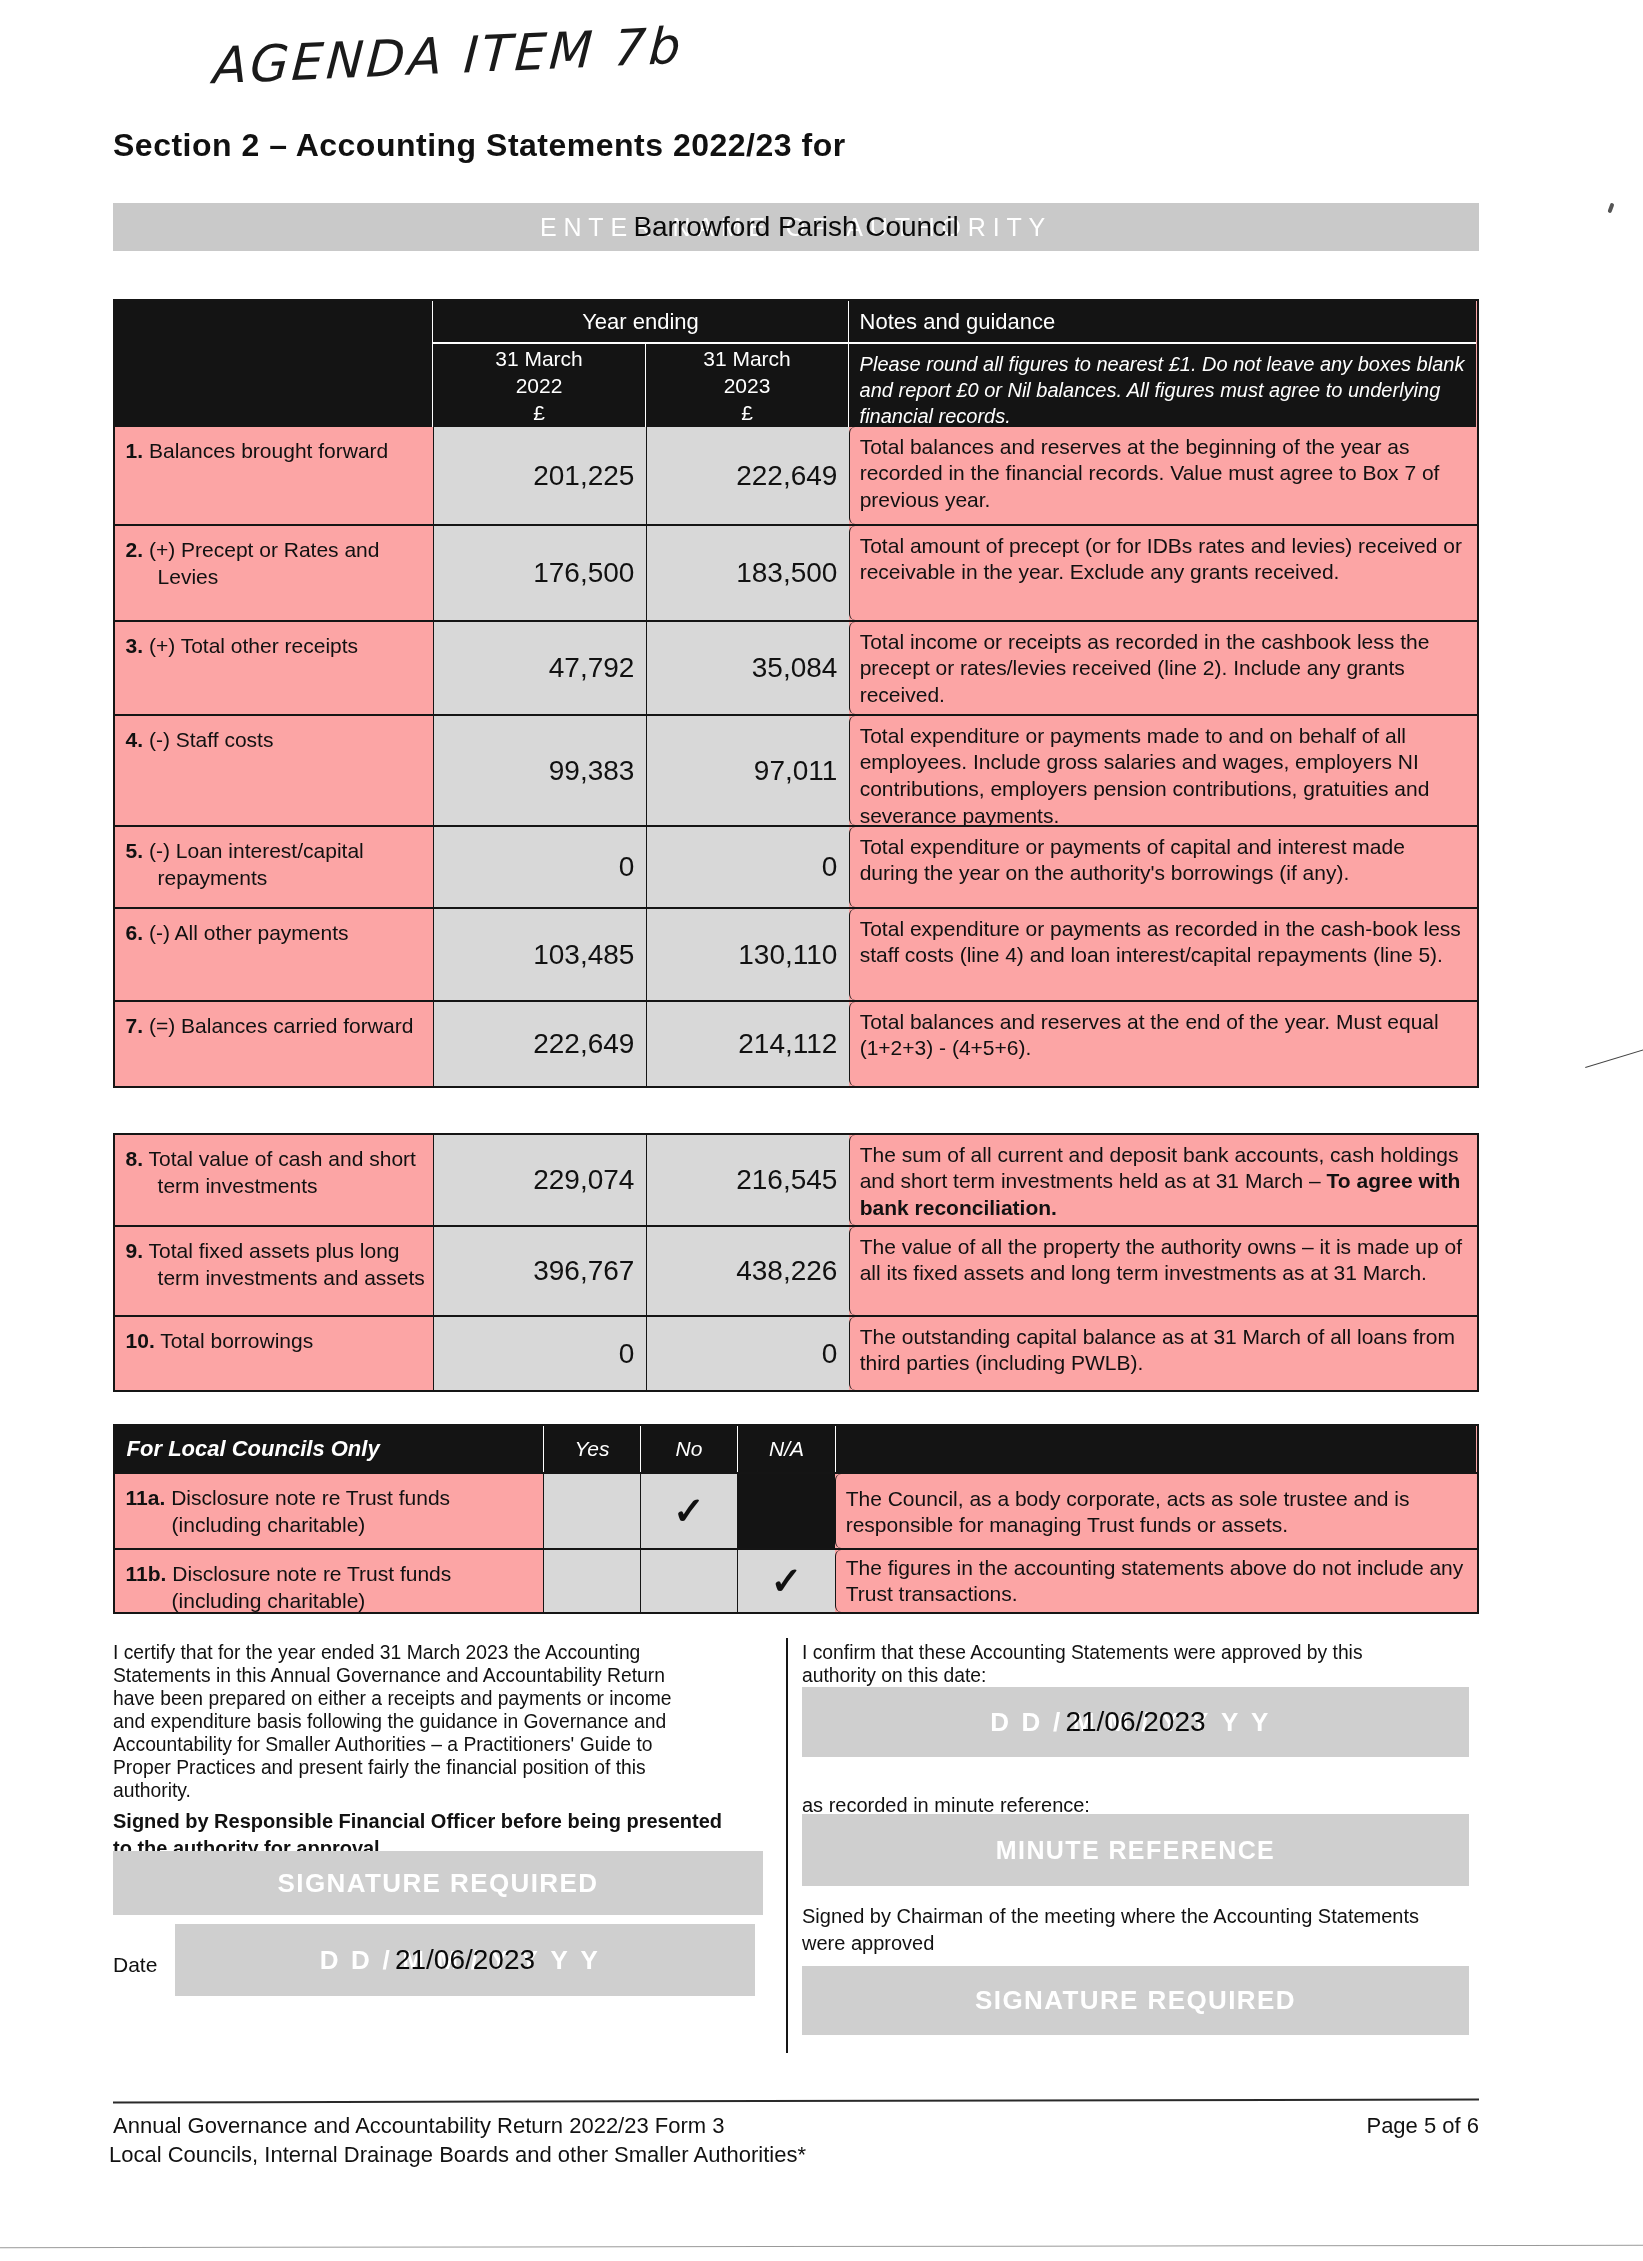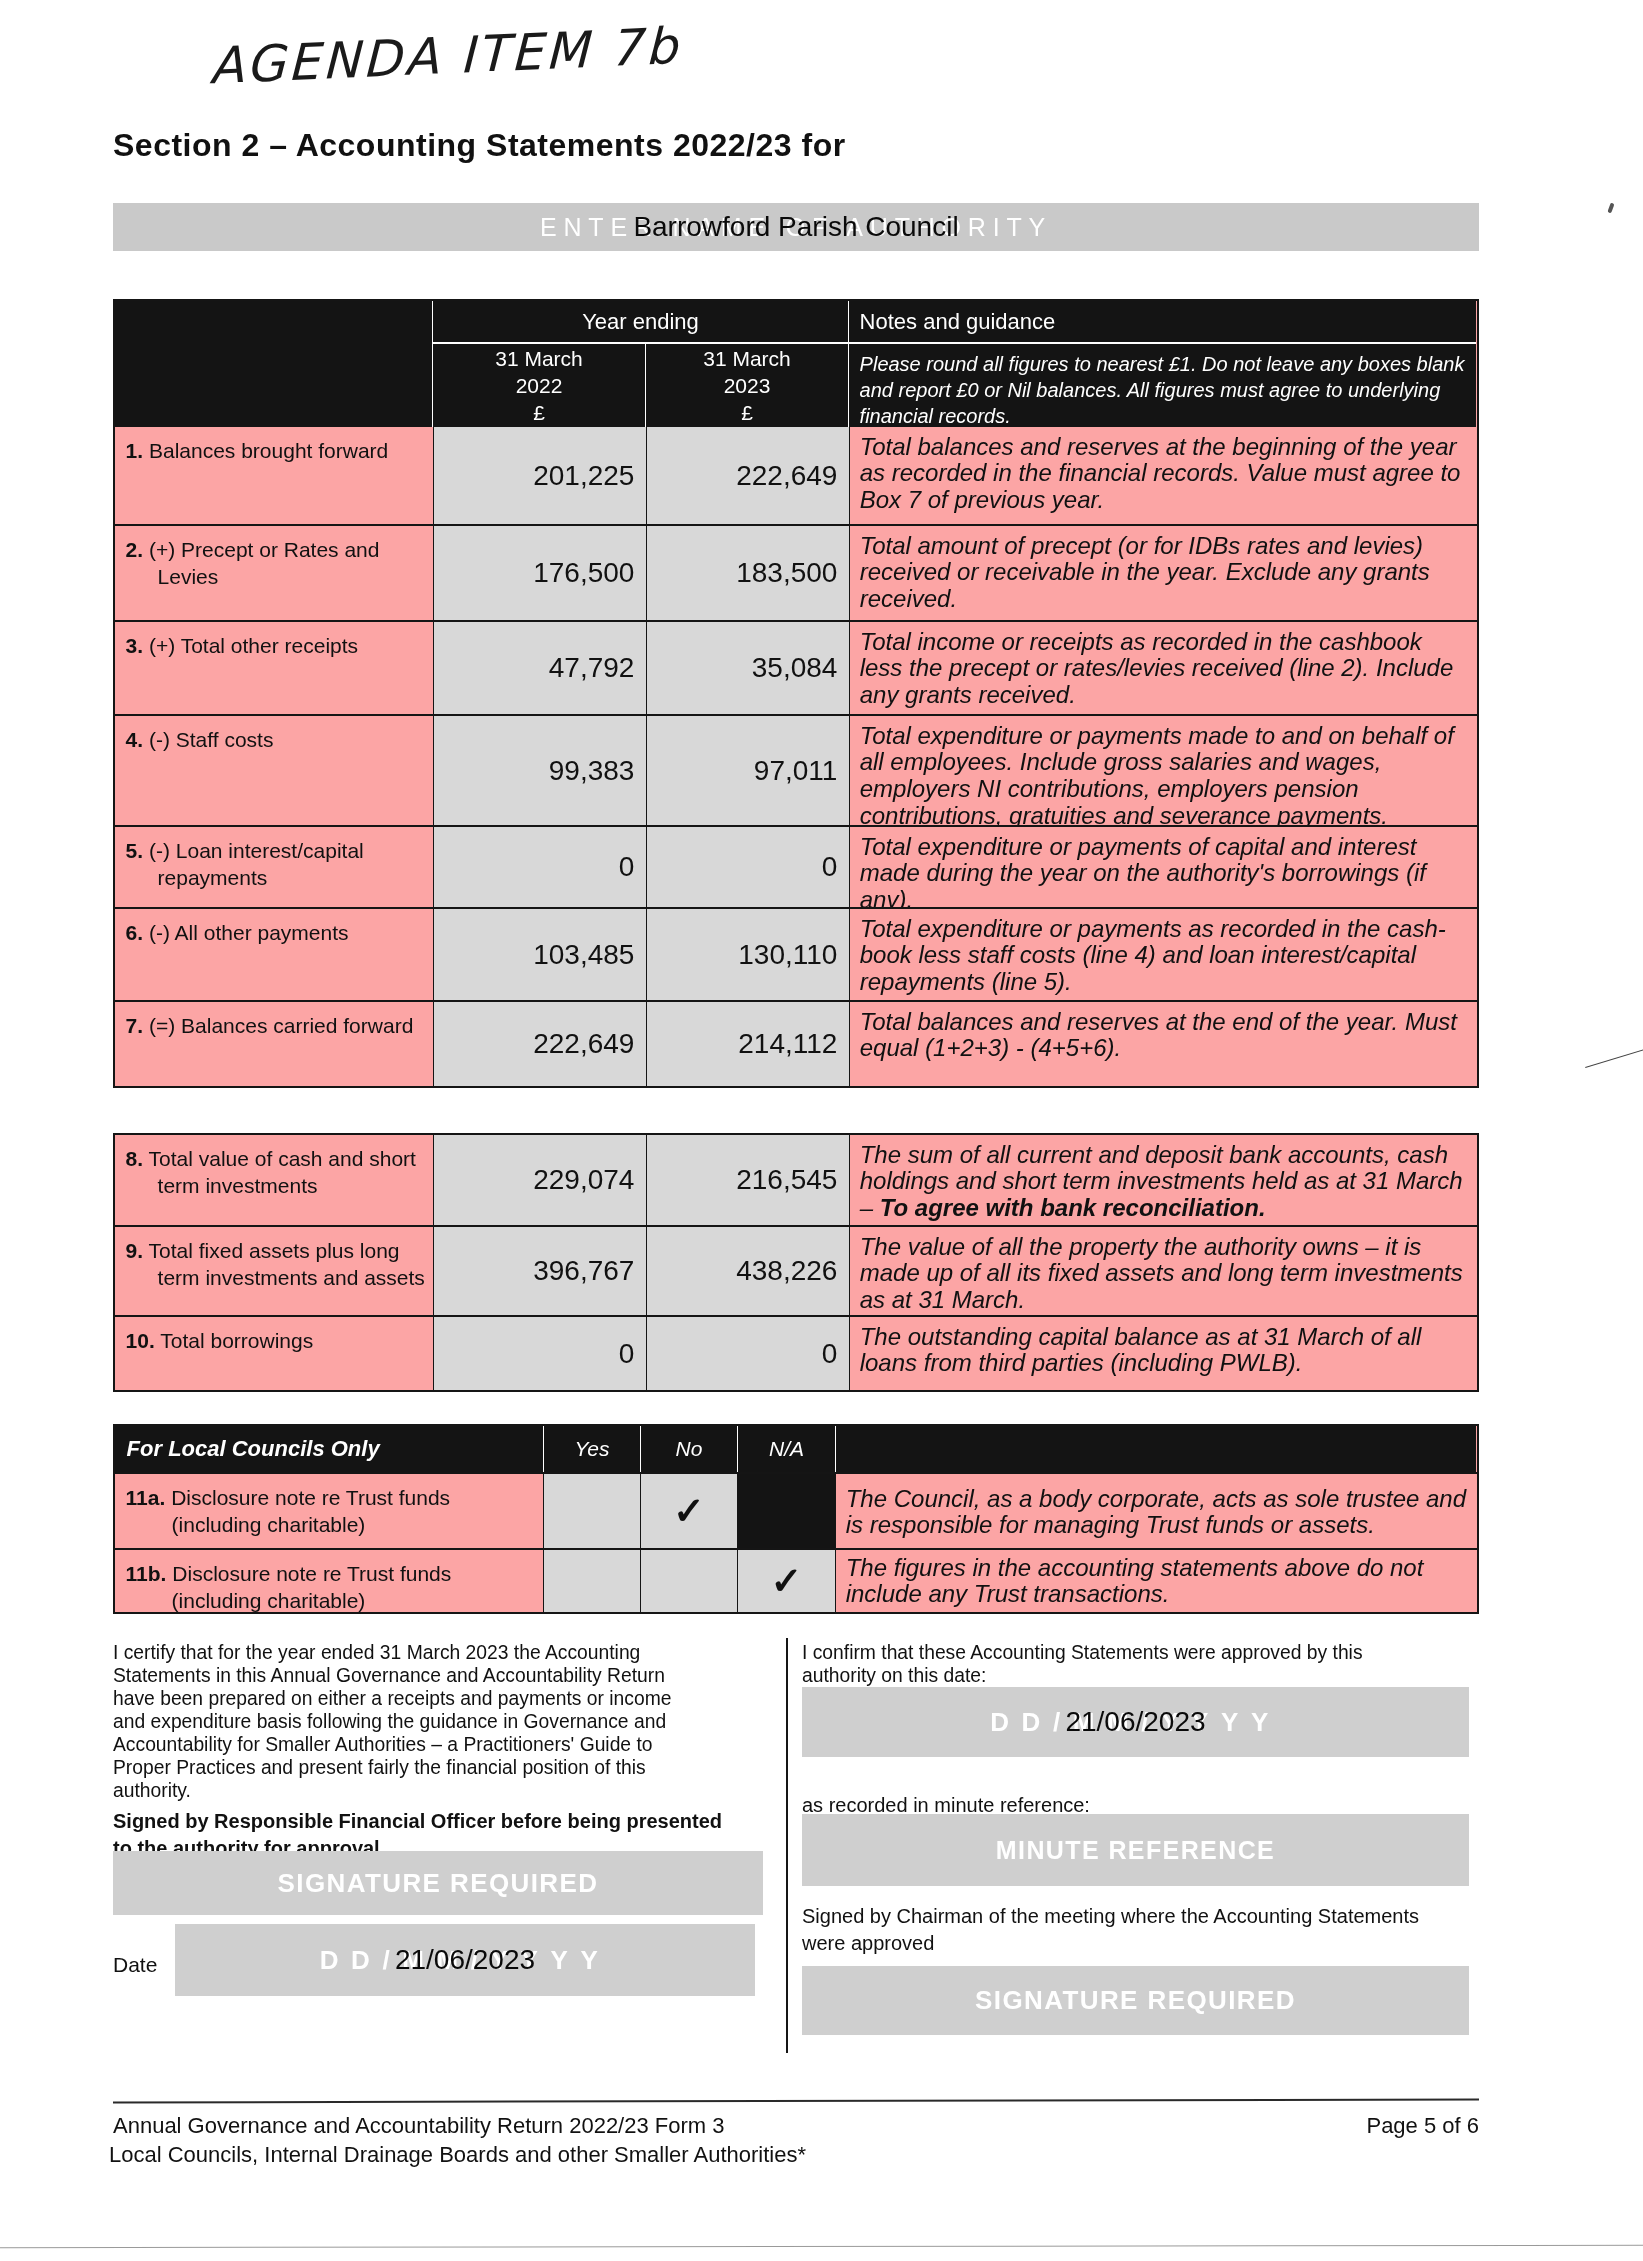--- a/index.html
+++ b/index.html
@@ -46,21 +46,21 @@
 
   .hdr-yearending { width:416px; display:flex; align-items:center; justify-content:center; font-size:22px; }
   .hdr-notes { display:flex; align-items:center; padding-left:10.6px; font-size:22px; }
   .hdr-sub { display:flex; align-items:center; justify-content:center; text-align:center;
              font-size:21px; line-height:27px; white-space:pre-line; }
   .hdr-guide { font-size:20px; line-height:26px; font-style:italic; padding:6.8px 9.7px 0 10.6px; }
 
   .lblcell { padding:9.7px 7.7px 0 10.6px; font-size:21px; line-height:27px; }
   .hang { display:block; padding-left:32px; text-indent:-32px; }
   .valcell { display:flex; align-items:center; justify-content:flex-end; padding-right:11.6px; font-size:28px; }
-  .notecell { font-style:italic; font-size:24px; line-height:26.6px; padding:6.8px 9.7px 0 9.7px; }
+  .notecell { font-size:21px; line-height:26.6px; padding:6.8px 9.7px 0 9.7px;border-radius:6px; }
 
   
   .lc1 { width:428px; }
   .lc2 { width:97px; }
   .lc3 { width:97px; }
   .lc4 { width:98px; }
   .lc5 { width:641px; }
   .lc-hdr { font-size:22px; display:flex; align-items:center; }
   .lc-col { display:flex; align-items:center; justify-content:center; font-size:21px; }
   .lwl { border-left:1.4px solid #ffffff; }

